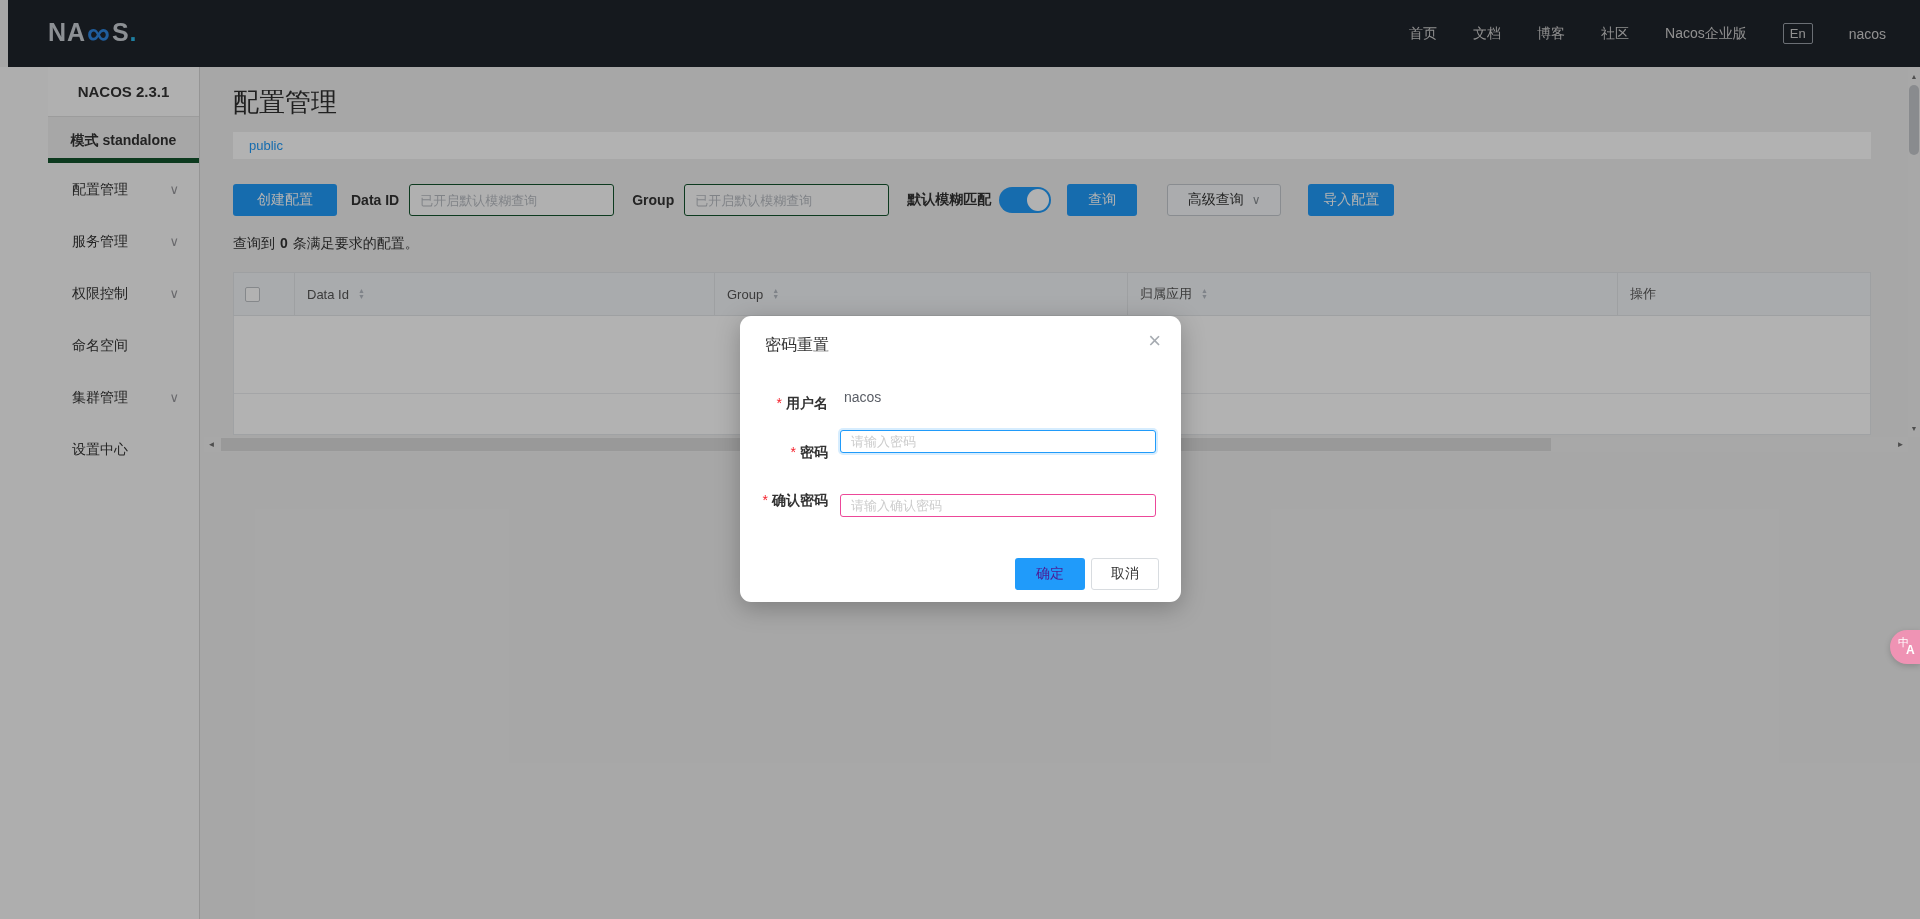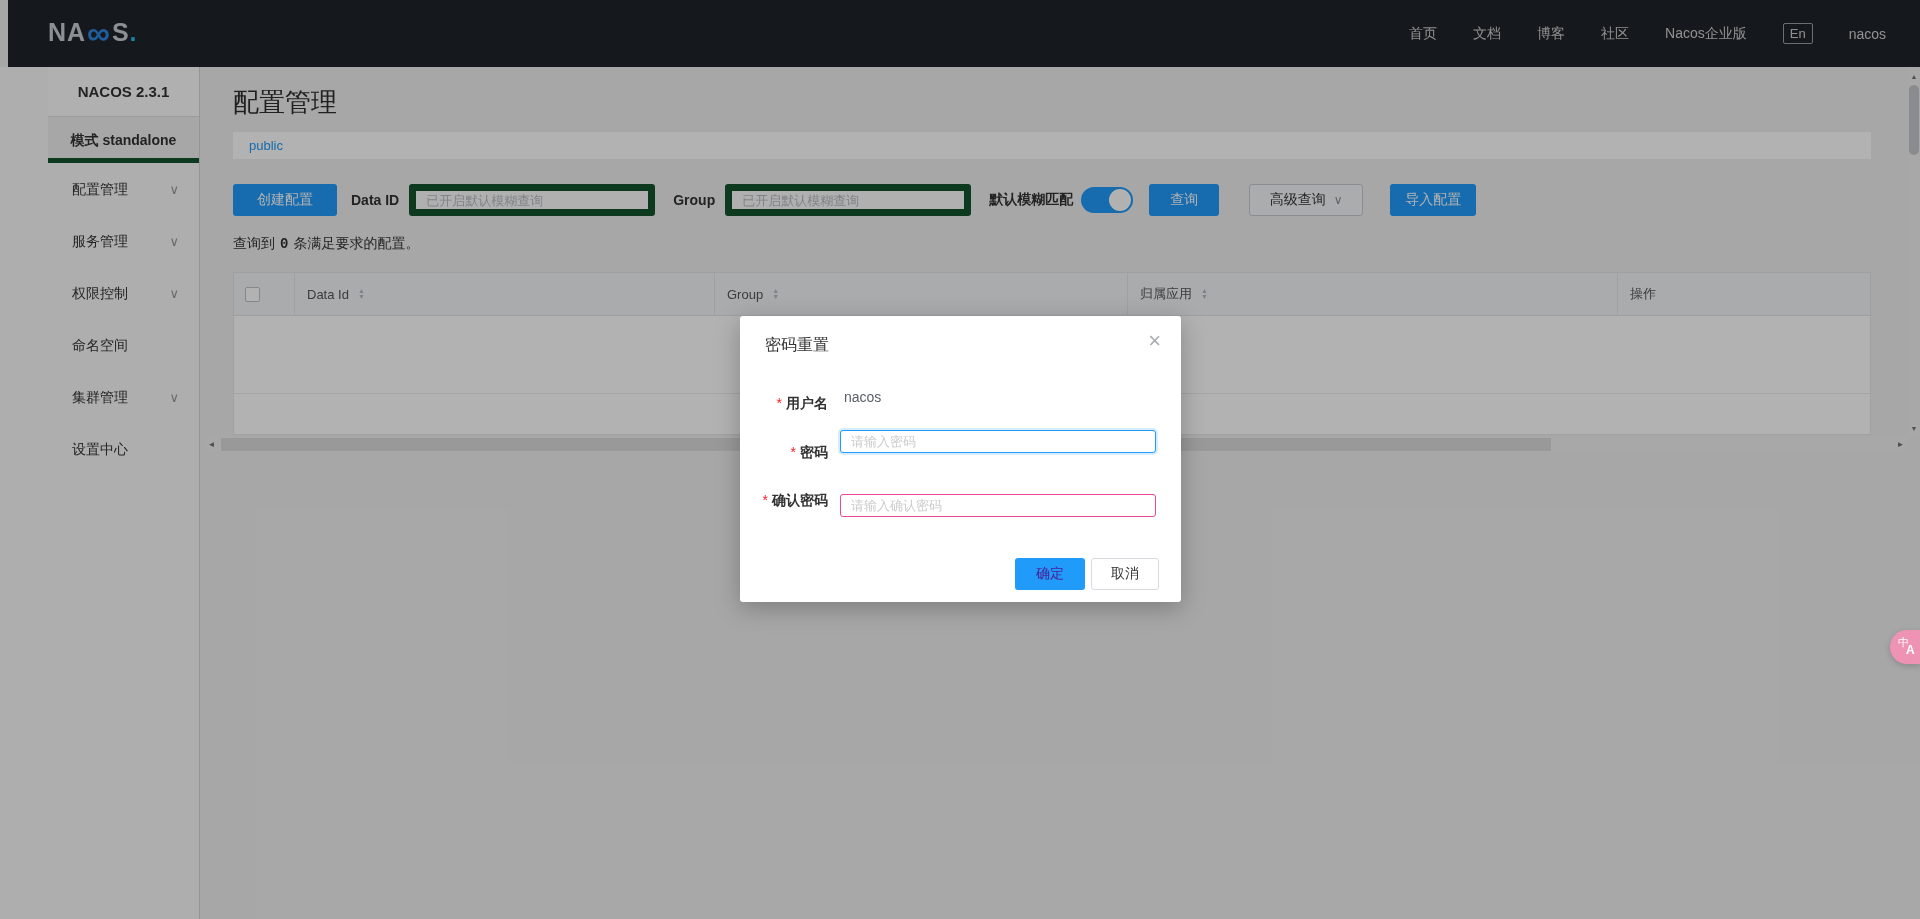--- a/index.html
+++ b/index.html
@@ -40,29 +40,29 @@
   .ns-bar { position:absolute; left:33px; top:65px; width:1638px; height:27px; background:#fff;
     display:flex; align-items:center; padding-left:16px; }
   .ns-link { color:#209bfa; font-size:13px; cursor:pointer; }
 
   .toolbar { position:absolute; left:33px; top:117px; height:32px; display:flex; align-items:center; }
   .btn { height:32px; border-radius:3px; font-size:14px; cursor:pointer;
     font-family:"Liberation Sans","DejaVu Sans",sans-serif; }
   .btn-primary { background:#209bfa; color:#fff; border:none; }
   .btn-normal { background:#f5f7f9; color:#333; border:1px solid #c4c9ce; }
   .tb-label { font-weight:bold; font-size:14px; color:#333; white-space:nowrap; }
-  .tb-input { height:32px; width:246px; border:7px solid #14532d; border-radius:3px;
+  .tb-input { height:32px; width:205px; border:1px solid #14532d; border-radius:3px;
     background:#fdfdfd; padding:0 10px; font-size:13px;
     font-family:"Liberation Sans","DejaVu Sans",sans-serif; }
   .tb-input::placeholder { color:#b8bcc2; }
   .toggle { width:52px; height:26px; border-radius:13px; background:#209bfa; position:relative; cursor:pointer; }
   .toggle .knob { position:absolute; right:2px; top:2px; width:22px; height:22px; border-radius:50%; background:#fff; }
   .chev-small { color:#8a8f94; font-size:12px; margin-left:8px; }
 
-  .result-line { position:absolute; left:33px; top:168px; font-size:14px; color:#333;font-family:Liberation Mono, monospace; }
+  .result-line { position:absolute; left:33px; top:168px; font-size:14px; color:#333; }
   .result-line b { margin:0 5px; }
 
   .cfg-table { position:absolute; left:33px; top:205px; width:1638px; }
   .thead { display:flex; height:44px; background:#f3f5f8; border:1px solid #e2e5e9; align-items:stretch; }
   .th { font-size:13px; color:#555; display:flex; align-items:center; padding-left:12px;
     border-left:1px solid #e2e5e9; }
   .th:first-child { border-left:none; }
   .sort-icon { display:inline-flex; flex-direction:column; margin-left:9px; color:#b7bcc4; }
   .sort-icon span { font-size:7px; line-height:6px; }
   .checkbox { width:15px; height:15px; border:1px solid #bfc3c7; border-radius:2px; background:#fff;
@@ -80,21 +80,21 @@
   .v-scroll { position:absolute; right:0; top:67px; width:12px; height:370px; background:#f1f1f1; z-index:5; }
   .v-scroll .arrow { position:absolute; left:0; width:12px; height:14px; font-size:7px; color:#707070;
     display:flex; align-items:center; justify-content:center; }
   .v-scroll .arrow.up { top:2px; }
   .v-scroll .arrow.down { bottom:2px; }
   .v-scroll .thumb { position:absolute; left:1px; top:18px; width:10px; height:70px; background:#c5c8cc; border-radius:5px; }
 
   
   .mask { position:absolute; left:0; top:0; width:1920px; height:919px; background:rgba(0,0,0,0.30); z-index:20; }
   .dialog { position:absolute; left:740px; top:316px; width:441px; height:286px; background:#fff;
-    border-radius:3px; box-shadow:0 6px 24px rgba(0,0,0,0.25); z-index:30; }
+    border-radius:11px; box-shadow:0 6px 24px rgba(0,0,0,0.25); z-index:30; }
   .dlg-title { position:absolute; left:25px; top:19px; font-size:16px; color:#333; }
   .dlg-close { position:absolute; right:16px; top:10px; font-size:22px; color:#a6abb1; cursor:pointer;
     line-height:1; padding:4px; }
   .dlg-label { position:absolute; width:88px; text-align:right; font-size:14px; font-weight:bold;
     color:#333; white-space:nowrap;margin-top:6px; }
   .star { color:#f5222d; margin-right:4px; font-weight:normal; }
   .dlg-value { position:absolute; left:104px; font-size:14px; color:#5a5e66; }
   .dlg-input { position:absolute; left:100px; width:316px; height:23px; border:1px solid #ec4899;
     border-radius:3px; padding:8px 10px; font-size:13px;
     font-family:"Liberation Sans","DejaVu Sans",sans-serif; }

